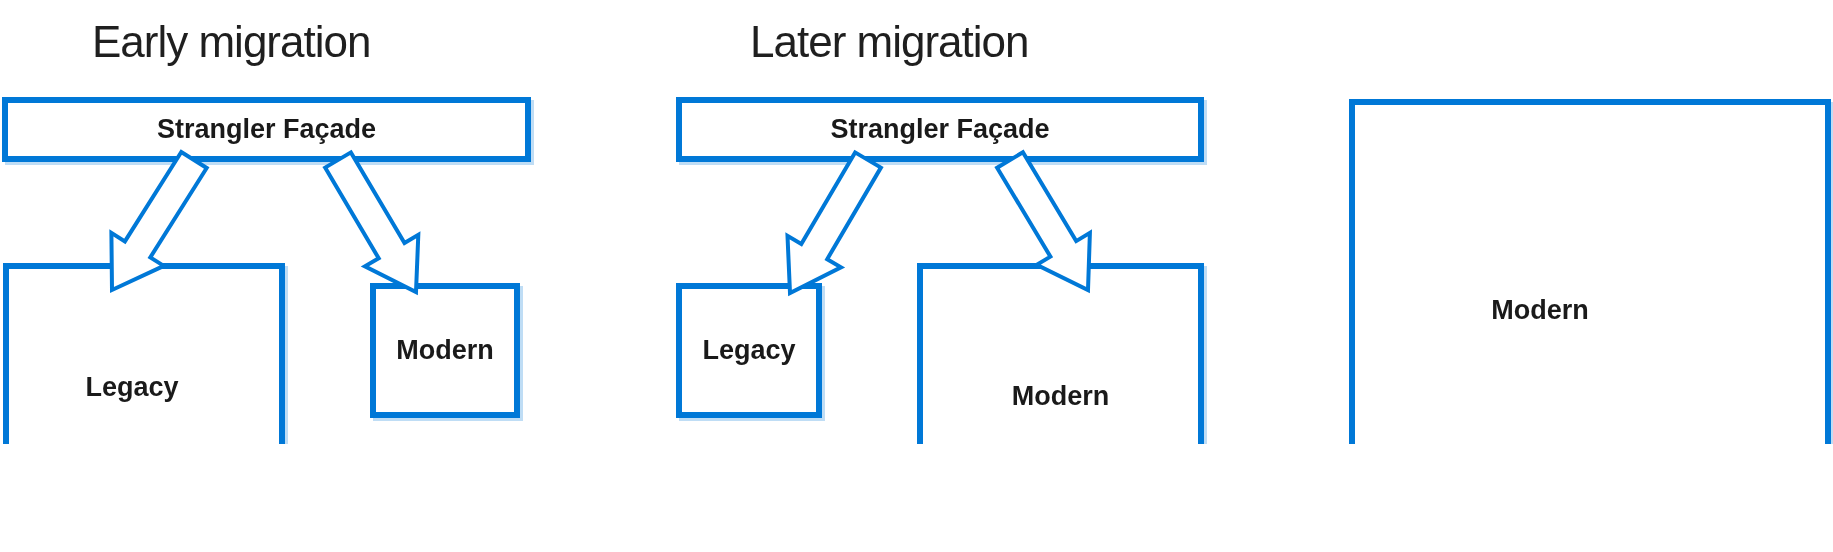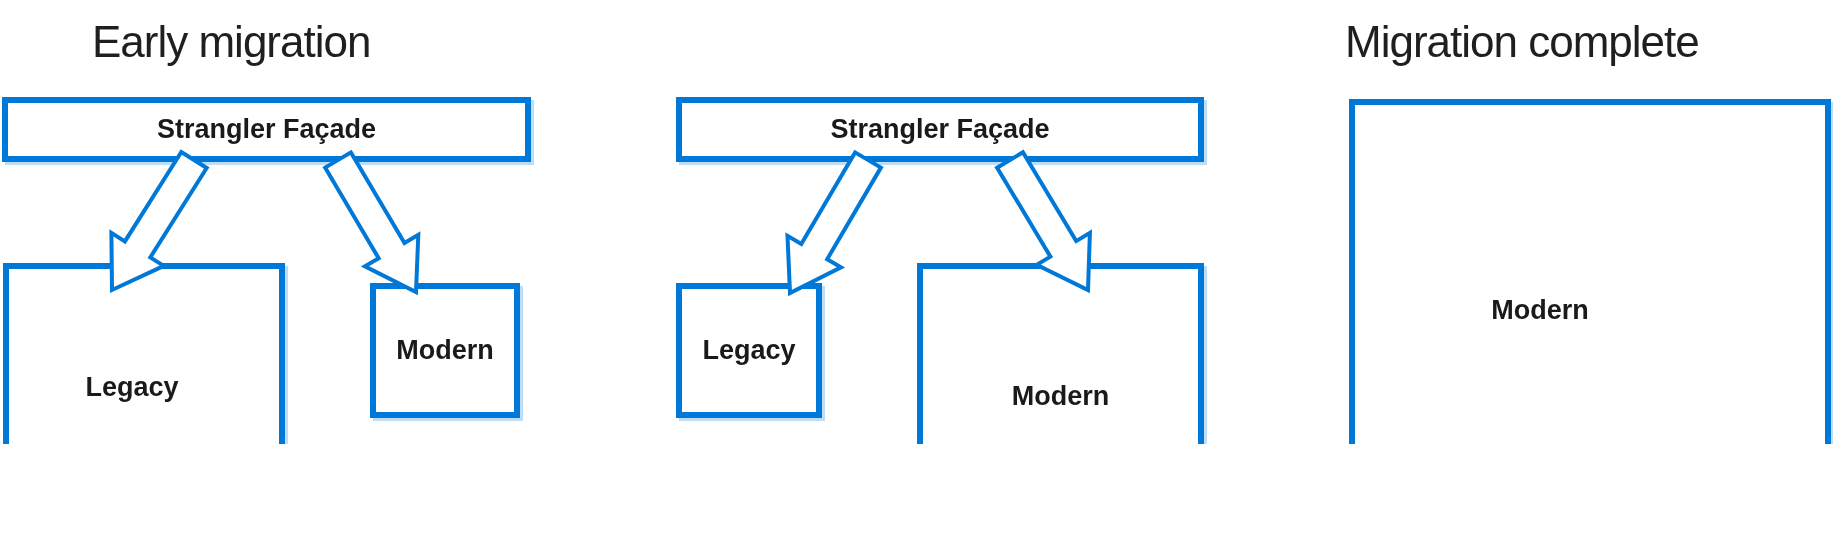--- a/index.html
+++ b/index.html
@@ -49,21 +49,21 @@
     stroke-width:4;
     stroke-linejoin:miter;
   }
 </style>
 </head>
 <body>
 
 <div class="canvas">
 
   <div class="title" style="left:92px;">Early migration</div>
-  <div class="title" style="left:1345px;">Migration complete</div>
+  <div class="title" style="left:750px;">Later migration</div>
 
   <div class="box" style="left:2px;top:97px;width:529px;height:65px;">
     <span class="lbl">Strangler Façade</span>
   </div>
   <div class="box" style="left:3px;top:263px;width:282px;height:266px;">
     <span class="lbl nudge-sm">Legacy</span>
   </div>
   <div class="box" style="left:370px;top:283px;width:150px;height:135px;">
     <span class="lbl">Modern</span>
   </div>

